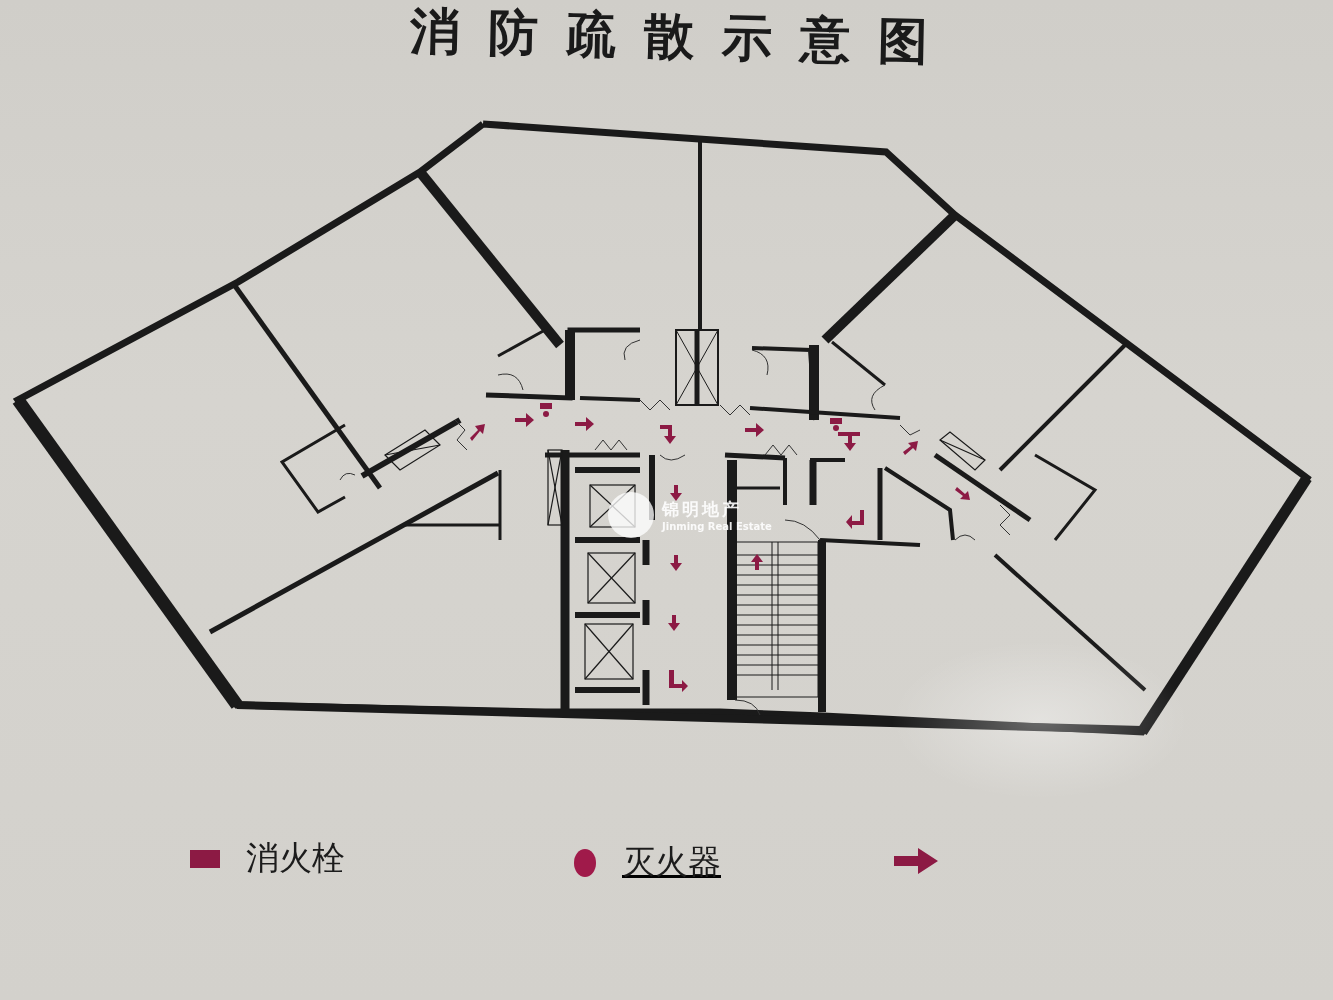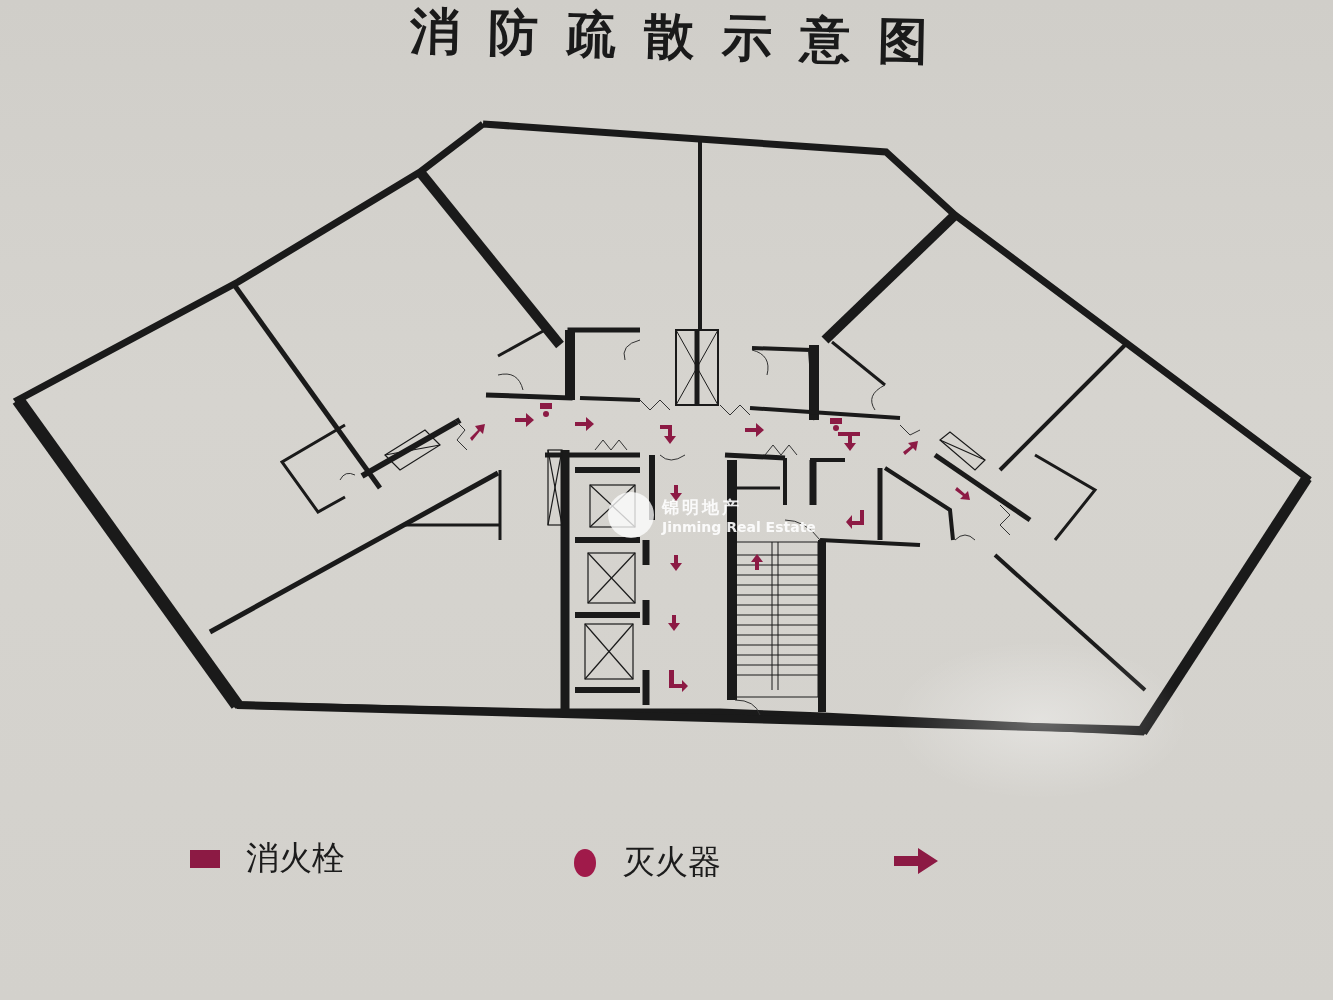--- a/index.html
+++ b/index.html
@@ -23,21 +23,21 @@
   .sw-arrow { width: 46px; height: 30px; }
   .watermark {
     position: absolute; left: 608px; top: 492px; display: flex; align-items: center;
     opacity: 0.9;
   }
   .wm-logo {
     width: 46px; height: 46px; border-radius: 50%; background: rgba(255,255,255,0.85);
   }
   .wm-text { margin-left: 8px; color: #fff; }
   .wm-cn { font-size: 17px; font-weight: bold; letter-spacing: 3px; }
-  .wm-en { font-size: 14px; font-weight: bold; }
+  .wm-en { font-size: 10px; font-weight: bold; }
   .glare {
     position: absolute; left: 890px; top: 640px; width: 300px; height: 160px;
     background: radial-gradient(ellipse at center, rgba(255,255,255,0.35), rgba(255,255,255,0) 70%);
   }
 </style>
 </head>
 <body>
 
 <div class="title">消防疏散示意图</div>
 
@@ -194,21 +194,21 @@
     <div class="wm-cn">锦明地产</div>
     <div class="wm-en">Jinming Real Estate</div>
   </div>
 </div>
 
 <div class="legend-item" style="left:190px; top:836px;">
   <div class="sw-rect"></div>
   <span class="legend-label">消火栓</span>
 </div>
 
-<div class="legend-item" style="left:574px; top:840px;">
+<div class="legend-item" style="left:574px; top:840px;text-decoration:underline;">
   <div class="sw-dot"></div>
   <span class="legend-label">灭火器</span>
 </div>
 
 <div class="legend-item" style="left:894px; top:846px;">
   <svg class="sw-arrow" viewBox="0 0 46 30">
     <polygon points="0,10 24,10 24,2 44,15 24,28 24,20 0,20" fill="#8c1a44"></polygon>
   </svg>
 </div>
 

